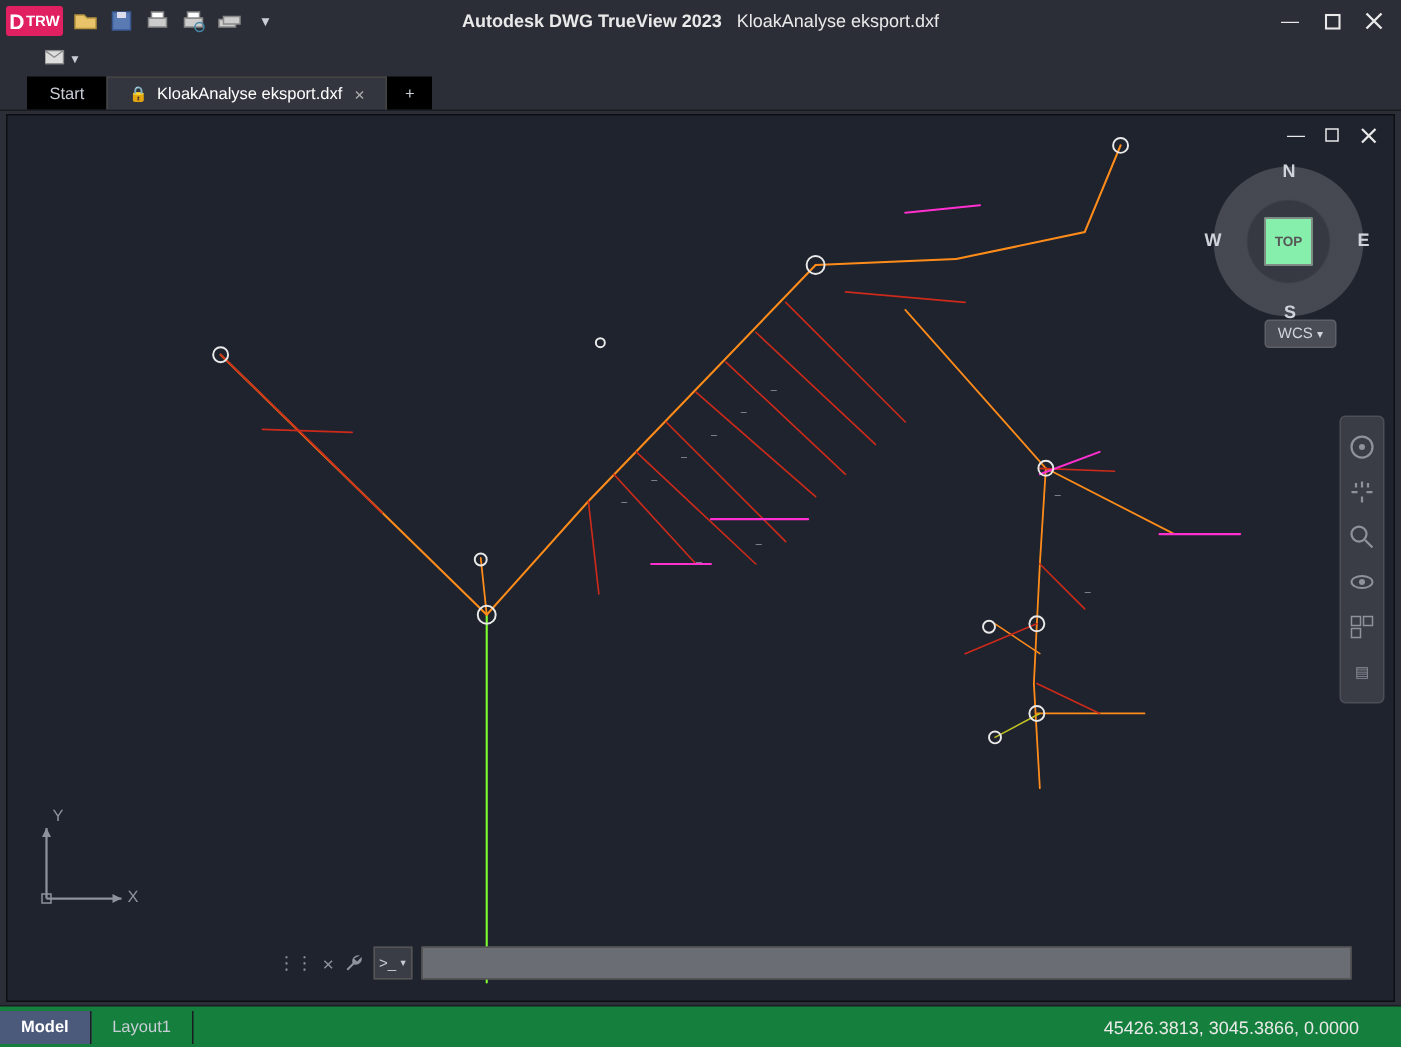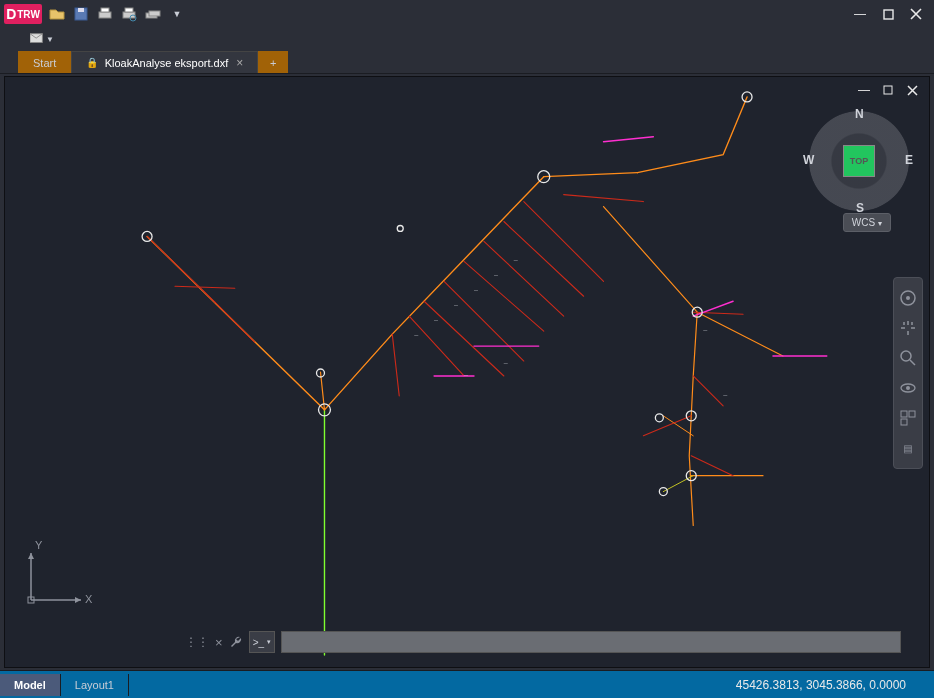--- a/index.html
+++ b/index.html
@@ -37,21 +37,21 @@
   .qat2 { height: 22px; display: flex; align-items: center; padding-left: 30px; }
   .qat2-btn { width: 24px; height: 16px; display:flex; align-items:center; justify-content:center; cursor:pointer; color:#c9cdd6;}
 
   
   .file-tabs {
     height: 24px; display: flex; align-items: flex-end;
     padding-left: 18px; gap: 0; border-bottom: 1px solid #1a1c22;
   }
   .file-tab {
     height: 22px; padding: 0 14px; display: flex; align-items: center;
-    background: #a16207; color: #c9cdd6; font-size: 11px;
+    background: #000000; color: #c9cdd6; font-size: 11px;
     border: 1px solid transparent; border-bottom: none;
     cursor: pointer; position: relative;
   }
   .file-tab.active {
     background: #33363f; border-color: #444;
     color: #fff;
   }
   .file-tab .lock { margin-right: 6px; font-size: 10px; }
   .file-tab .close { margin-left: 8px; color: #aaa; font-size: 12px; }
   .file-tab.add { width: 28px; justify-content: center; }
@@ -75,21 +75,21 @@
     position: absolute; top: 34px; right: 20px;
     width: 100px; height: 100px;
   }
   .viewcube .ring {
     position:absolute; inset:0; border-radius:50%;
     background: radial-gradient(circle, #3a3d46 38%, #4c4f58 40%, #4c4f58 70%, transparent 72%);
     opacity: 0.85;
   }
   .viewcube .cube {
     position:absolute; left:34px; top:34px; width:32px; height:32px;
-    background:#22c55e; color:#555; font-size:9px; font-weight:bold;
+    background:#86efac; color:#555; font-size:9px; font-weight:bold;
     display:flex; align-items:center; justify-content:center;
     border:1px solid #888; cursor:pointer;
   }
   .viewcube .dir { position:absolute; color:#d0d3da; font-size:12px; font-weight:bold; }
   .viewcube .n { top:-4px; left:46px; }
   .viewcube .s { bottom:-4px; left:47px; }
   .viewcube .w { left:-6px; top:42px; }
   .viewcube .e { right:-4px; top:42px; }
   .wcs-badge {
     position:absolute; top:136px; right:38px;
@@ -122,21 +122,21 @@
     display:flex; align-items:center; justify-content:center; color:#c9cdd6; font-size:10px;
   }
   .cmd-input {
     flex:1; height:22px; background:#6a6d73; border:1px solid #555;
     color:#fff;
   }
 
   
   .statusbar {
     position:absolute; left:0; right:0; bottom:0; height:28px;
-    background:#0369a1; border-top:1px solid #1a1c22;
+    background:#15803d; border-top:1px solid #1a1c22;
     display:flex; align-items:center;
   }
   .layout-tab {
     height:22px; padding:0 14px; display:flex; align-items:center;
     font-size:11px; cursor:pointer; color:#c9cdd6;
     border-right:1px solid #1a1c22;
   }
   .layout-tab.active { background:#4b5a7a; color:#fff; font-weight:600; }
   .status-coords {
     margin-left:auto; padding-right:28px; color:#e9e9e9; font-size:12px;
@@ -177,20 +177,23 @@
     </div>
     <div class="qat-btn">
       <svg width="16" height="16" viewBox="0 0 16 16">
           <rect x="1" y="7" width="11" height="5" fill="#ccc" stroke="#888"></rect>
           <rect x="4" y="5" width="11" height="5" fill="#ccc" stroke="#888"></rect>
         </svg>
     </div>
     <div class="qat-btn" style="color:#c9cdd6;font-size:9px;">▼</div>
   </div>
 
+  <div class="title-text">
+    <span class="bold">Autodesk DWG TrueView 2023</span>&nbsp;&nbsp;&nbsp;<span>KloakAnalyse eksport.dxf</span>
+  </div>
 
   <div class="win-controls">
     <div class="win-btn">—</div>
     <div class="win-btn">
       <svg width="11" height="11" viewBox="0 0 11 11">
           <rect x="1" y="1" width="9" height="9" fill="none" stroke="#e9e9e9" stroke-width="1.4"></rect>
         </svg>
     </div>
     <div class="win-btn">
       <svg width="12" height="12" viewBox="0 0 12 12">

